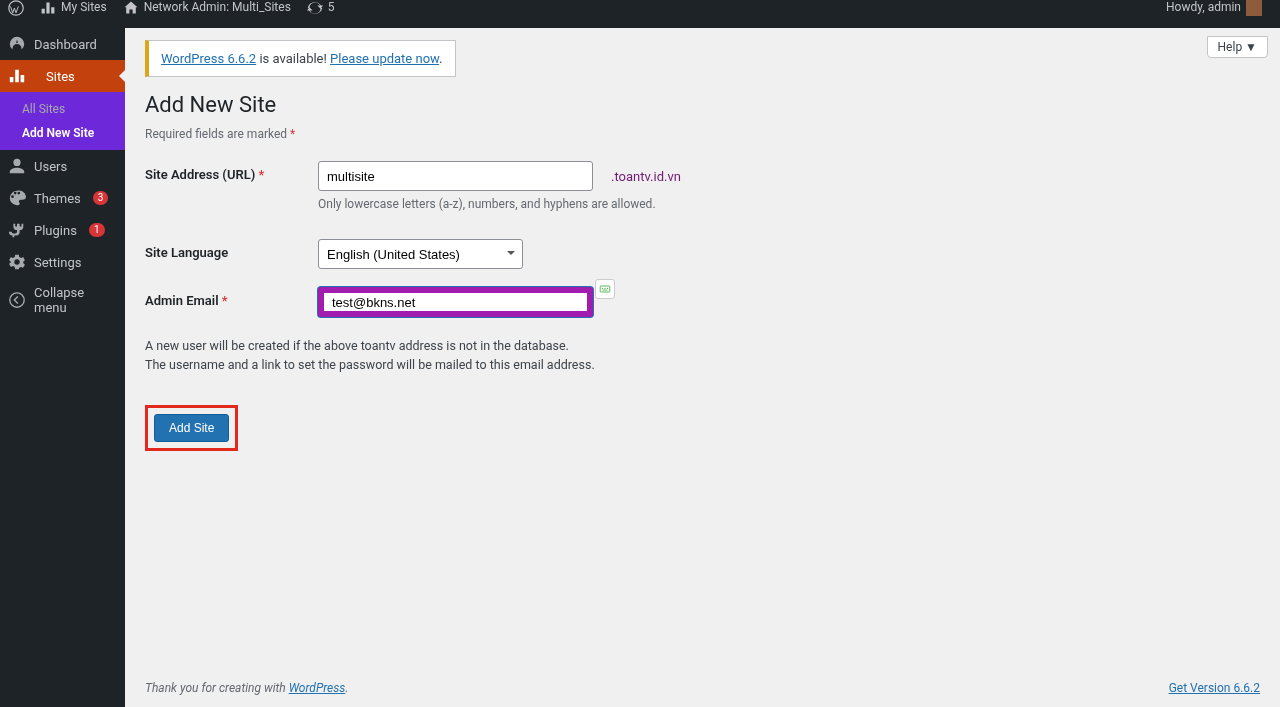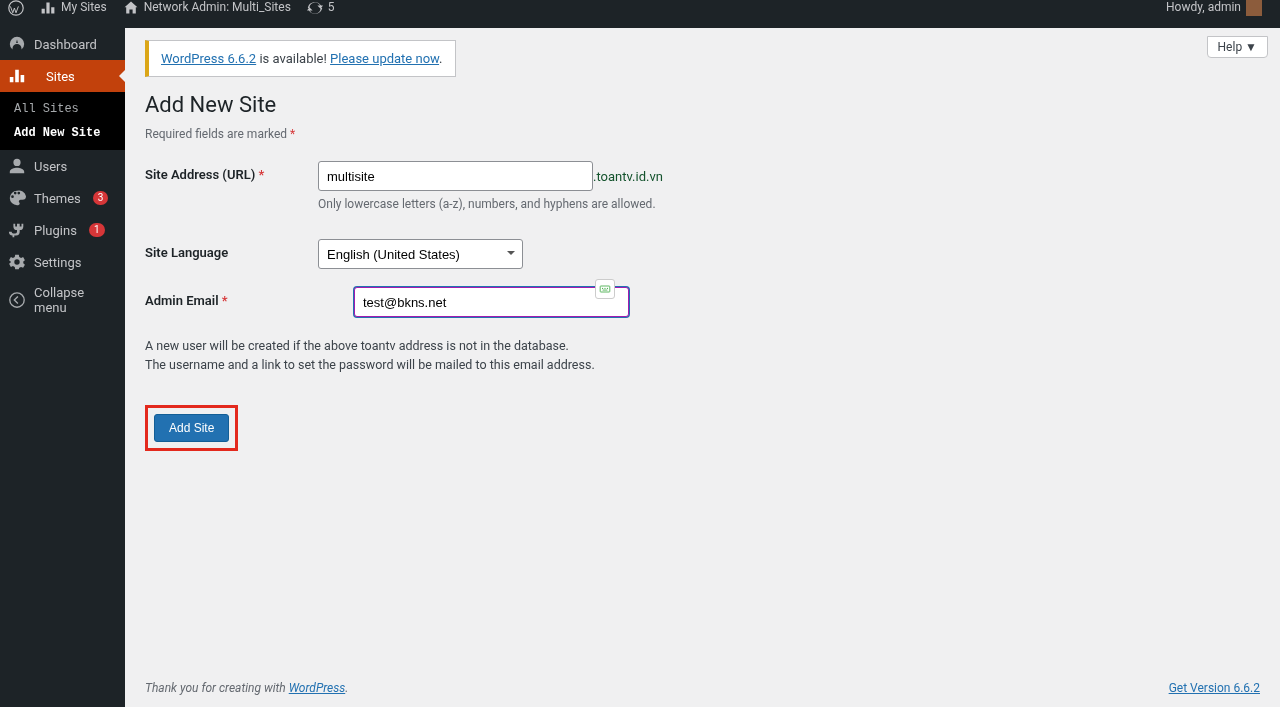--- a/index.html
+++ b/index.html
@@ -61,21 +61,21 @@
     content: "";
     position: absolute;
     right: 0;
     top: 50%;
     margin-top: -6px;
     border: 6px solid transparent;
     border-right-color: #f0f0f1;
   }
   .menu-icon { width: 18px; height: 18px; fill: #a7aaad; flex-shrink:0; }
   .menu-item.current .menu-icon { fill: #fff; }
-  .submenu { background: #000000; padding: 5px 0; font-family: Liberation Mono, monospace; }
+  .submenu { background: #6d28d9; padding: 5px 8px; }
   .submenu-item {
     padding: 5px 10px 5px 14px;
     color: #a7aaad;
     font-size: 12px;
     cursor: pointer;
   }
   .submenu-item.current { color: #fff; font-weight: 600; }
   .badge {
     display: inline-block;
     background: #d63638;
@@ -144,22 +144,22 @@
   .select-input { width: 205px; appearance: none; background-image: none; padding-right: 24px;}
   .select-wrap { position: relative; display:inline-block; }
   .select-wrap::after {
     content: "";
     position: absolute;
     right: 8px; top: 12px;
     border: 4px solid transparent;
     border-top-color: #555;
     pointer-events: none;
   }
-  .text-input.focused { border: 1px solid #a21caf; box-shadow: 0 0 0 1px #2271b1; outline: none; margin-left: 36px;}
-  .domain-suffix { font-size: 13px; color: #14532d; margin-left: 0;}
+  .text-input.focused { border: 6px solid #a21caf; box-shadow: 0 0 0 1px #2271b1; outline: none;}
+  .domain-suffix { font-size: 13px; color: #701a75; margin-left: 18px;}
   .hint { font-size: 12px; color: #646970; margin-top: 6px; }
   .info-text { font-size: 12.5px; color: #3c434a; line-height: 1.5; margin: 20px 0; }
   .ghost-btn {
     position: absolute;
     left: 277px;
     top: -8px;
     width: 20px; height: 20px;
     background: #fff;
     border: 1px solid #ccc;
     border-radius: 3px;

